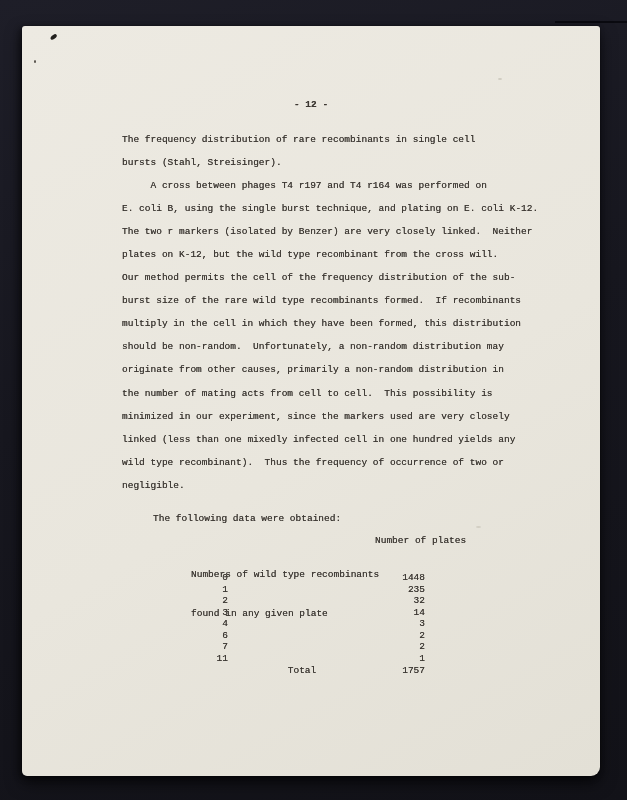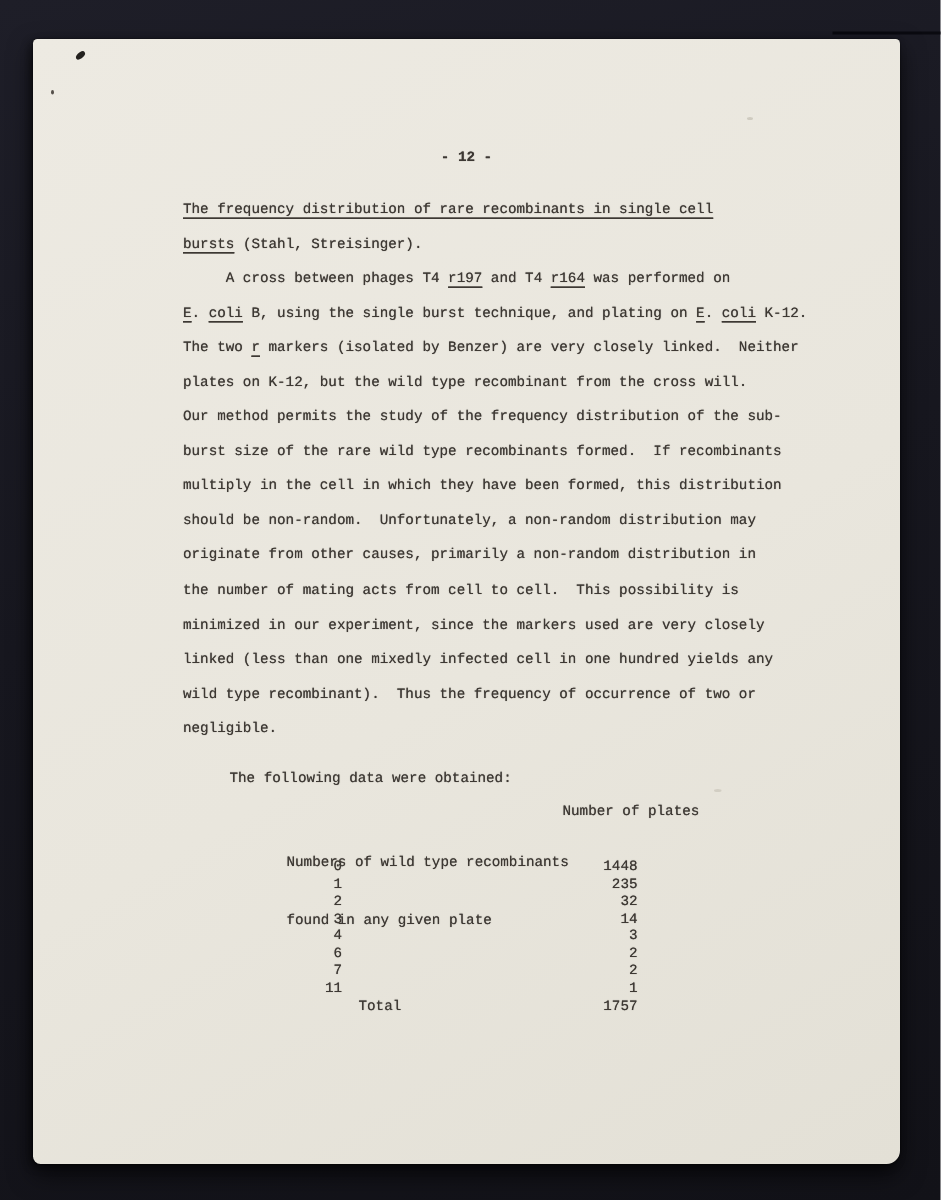--- a/index.html
+++ b/index.html
@@ -57,34 +57,33 @@
     text-align: center;
     white-space: pre;
     font-weight: bold;
   }
   .body-lines {
     position: absolute; left: 100px; top: 102px;
     width: 470px;
   }
   .line { height: 23.05px; line-height: 23.05px; white-space: pre; }
   .u {
-    text-decoration: underline;
     text-decoration-thickness: 1px;
     text-underline-offset: 2.5px;
     text-decoration-skip-ink: none;
   }
   .data-intro { position: absolute; left: 131px; top: 487px; line-height: 12px; white-space: pre; }
   .col1-header { position: absolute; left: 131px; top: 516px; line-height: 13px; white-space: pre; margin-left: 38px; }
   .col2-header { position: absolute; left: 353px; top: 508px; line-height: 13px; white-space: pre; }
   .table-rows { position: absolute; left: 0; top: 546px; width: 100%; }
   .trow { position: relative; height: 11.55px; line-height: 11.55px; }
   .c1 { position: absolute; left: 80px; width: 126px; text-align: right; white-space: pre; }
   .c2 { position: absolute; left: 277px; width: 126px; text-align: right; white-space: pre; }
   .total-row { position: absolute; left: 0; top: 639px; width: 100%; height: 12px; line-height: 12px; }
-  .total-label { position: absolute; left: 217px; width: 126px; text-align: left; white-space: pre; }
+  .total-label { position: absolute; left: 217px; width: 126px; text-align: center; white-space: pre; }
 </style>
 </head>
 <body>
 
 <div class="mat-edge"></div>
 
 <div class="paper">
   <div class="speck-apostrophe"></div>
   <div class="speck-dot"></div>
   <div class="speck-faint"></div>
@@ -92,21 +91,21 @@
 
   <div class="page-number">- 12 -</div>
 
   <div class="body-lines" id="body-lines">
       <div class="line"><span class="u">The frequency distribution of rare recombinants in single cell</span></div>
       <div class="line"><span class="u">bursts</span><span> (Stahl, Streisinger).</span></div>
       <div class="line"><span>     A cross between phages T4 </span><span class="u">r197</span><span> and T4 </span><span class="u">r164</span><span> was performed on</span></div>
       <div class="line"><span class="u">E</span><span>. </span><span class="u">coli</span><span> B, using the single burst technique, and plating on </span><span class="u">E</span><span>. </span><span class="u">coli</span><span> K-12.</span></div>
       <div class="line"><span>The two </span><span class="u">r</span><span> markers (isolated by Benzer) are very closely linked.  Neither</span></div>
       <div class="line"><span>plates on K-12, but the wild type recombinant from the cross will.</span></div>
-      <div class="line"><span>Our method permits the study of the frequency distribution of the sub-</span></div>
+      <div class="line"><span>Our method permits the cell of the frequency distribution of the sub-</span></div>
       <div class="line"><span>burst size of the rare wild type recombinants formed.  If recombinants</span></div>
       <div class="line"><span>multiply in the cell in which they have been formed, this distribution</span></div>
       <div class="line"><span>should be non-random.  Unfortunately, a non-random distribution may</span></div>
       <div class="line"><span>originate from other causes, primarily a non-random distribution in</span></div>
       <div class="line"><span>the number of mating acts from cell to cell.  This possibility is</span></div>
       <div class="line"><span>minimized in our experiment, since the markers used are very closely</span></div>
       <div class="line"><span>linked (less than one mixedly infected cell in one hundred yields any</span></div>
       <div class="line"><span>wild type recombinant).  Thus the frequency of occurrence of two or</span></div>
       <div class="line"><span>negligible.</span></div>
     </div>

